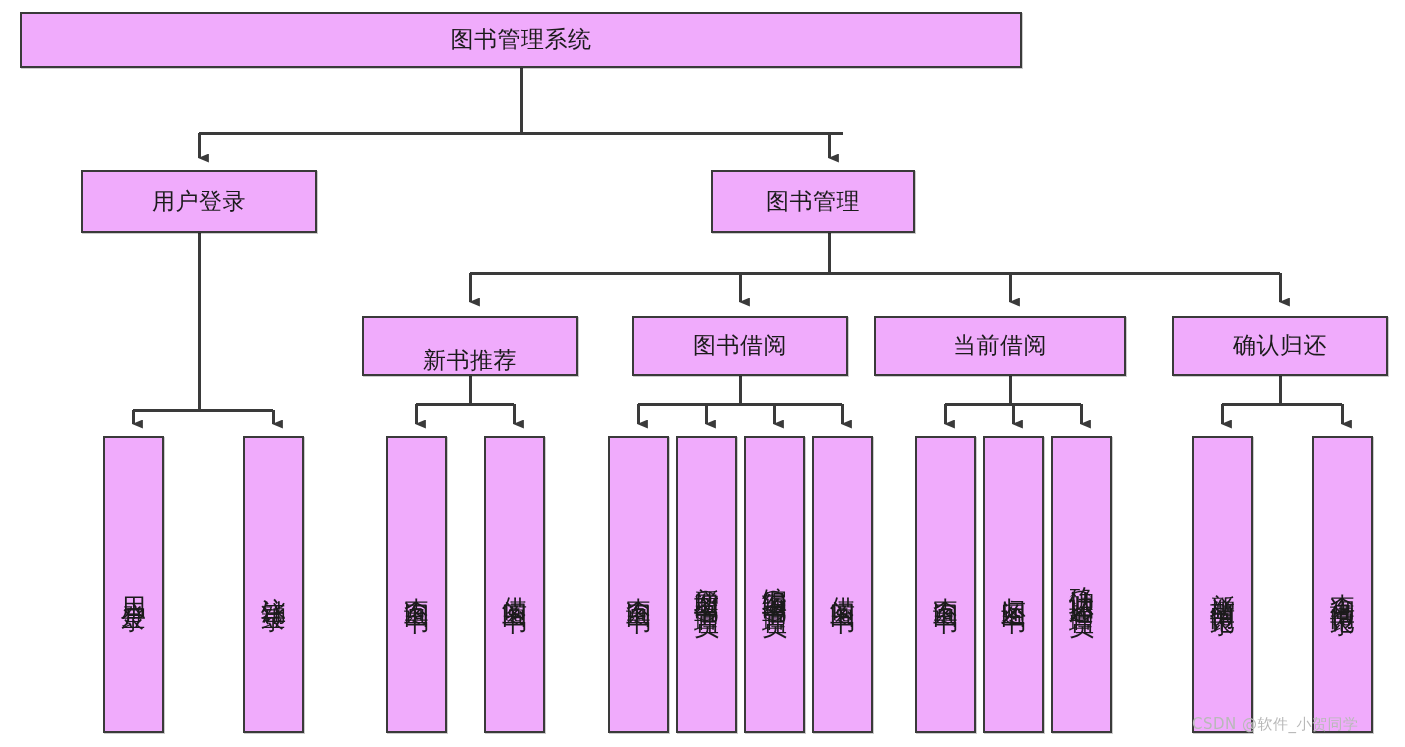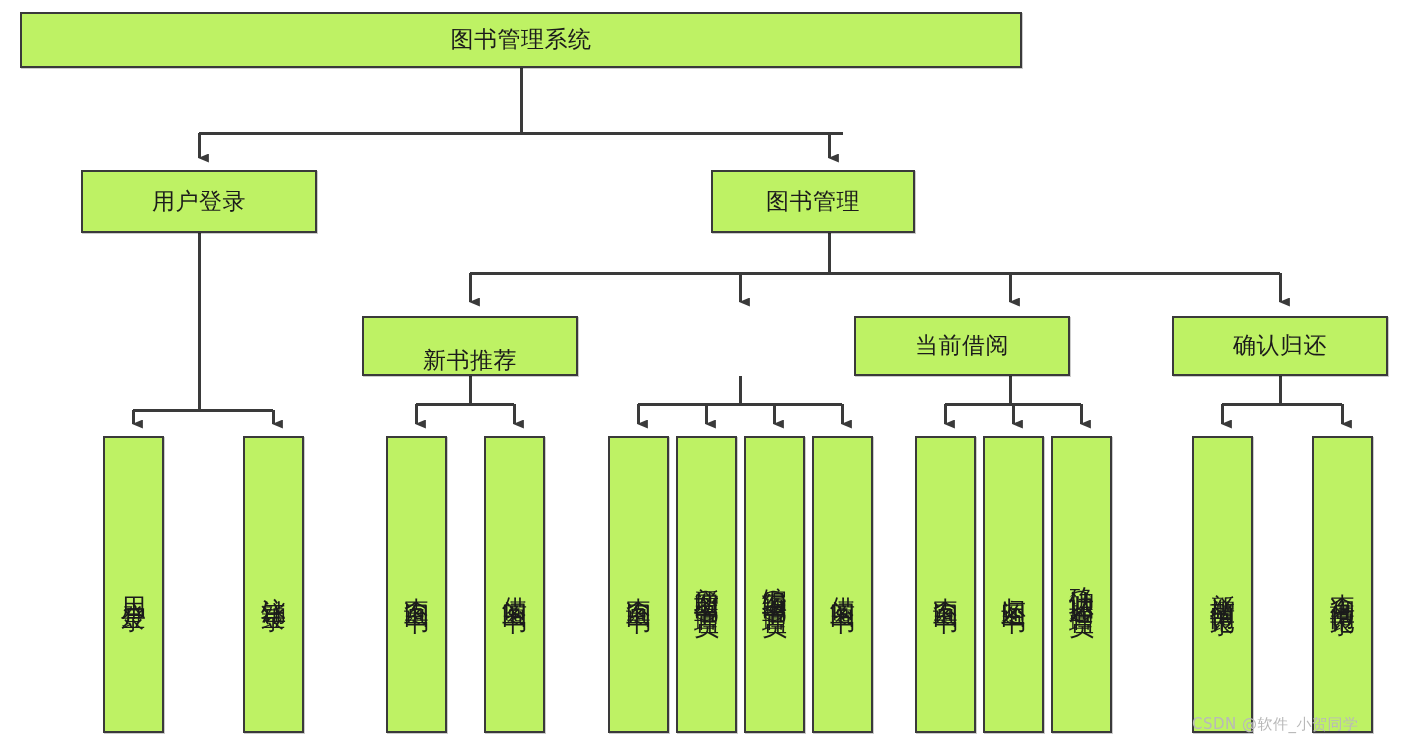--- a/index.html
+++ b/index.html
@@ -24,21 +24,21 @@
     left: 0;
     top: 0;
     width: 1405px;
     height: 747px;
     pointer-events: none;
   }
   .node {
     position: absolute;
     box-sizing: border-box;
     border: 2px solid #3a3a3a;
-    background: #bef264;
+    background: #f0abfc;
     display: flex;
     align-items: center;
     justify-content: center;
     color: #1b1b1b;
     box-shadow: 1px 1px 0 rgba(0,0,0,0.20);
   }
   .node .lbl {
     display: block;
     line-height: 1.18;
     letter-spacing: 0.5px;
@@ -130,21 +130,24 @@
   <div class="node horiz" style="left:81px; top:170px; width:236px; height:63px;">
     <span class="lbl">用户登录</span>
   </div>
   <div class="node horiz" style="left:711px; top:170px; width:204px; height:63px;align-items:center;">
     <span class="lbl">图书管理</span>
   </div>
 
   <div class="node horiz" style="left:362px; top:316px; width:216px; height:60px;align-items:flex-end;">
     <span class="lbl">新书推荐</span>
   </div>
-  <div class="node horiz" style="left:854px; top:316px; width:216px; height:60px;">
+  <div class="node horiz" style="left:632px; top:316px; width:216px; height:60px;">
+    <span class="lbl">图书借阅</span>
+  </div>
+  <div class="node horiz" style="left:874px; top:316px; width:252px; height:60px;">
     <span class="lbl">当前借阅</span>
   </div>
   <div class="node horiz" style="left:1172px; top:316px; width:216px; height:60px;">
     <span class="lbl">确认归还</span>
   </div>
 
   <div class="node vert" style="left:103px; top:436px; width:61px; height:297px;">
     <span class="lbl">用户登录</span>
   </div>
   <div class="node vert" style="left:243px; top:436px; width:61px; height:297px;">

